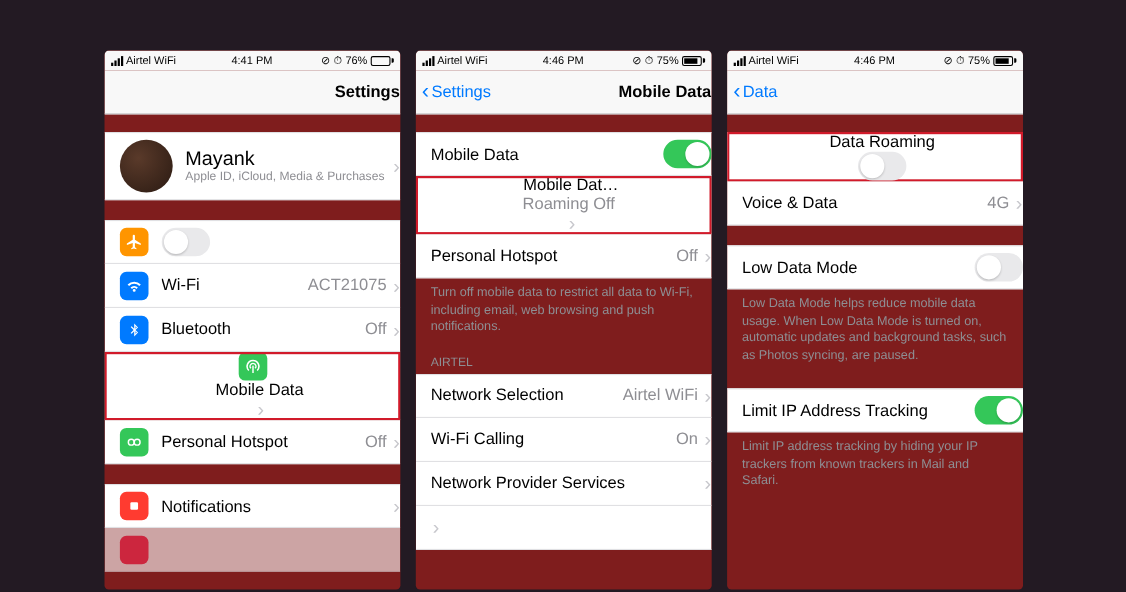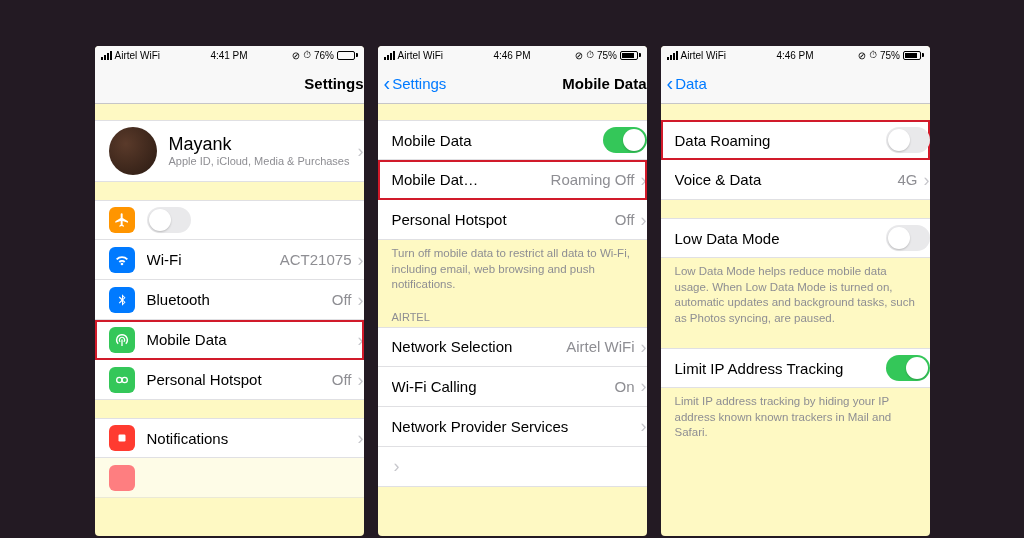--- a/index.html
+++ b/index.html
@@ -9,21 +9,21 @@
     height: 538px;
     display: flex;
     justify-content: center;
     align-items: center;
     gap: 14px;
     font-family: -apple-system, "Helvetica Neue", Helvetica, Arial, sans-serif;
   }
   .phone {
     width: 269px;
     height: 490px;
-    background: #fef9c3;
+    background: #7f1d1d;
     border-radius: 4px;
     overflow: hidden;
     display: flex;
     flex-direction: column;
     position: relative;
     margin-top: 44px;
   }
   .status-bar {
     height: 18px;
     background: #f8f8f8;
@@ -97,20 +97,21 @@
     padding: 6px 14px 4px 14px; line-height: 1.35;
   }
   .section-header {
     font-size: 11px; color: #8e8e93;
     padding: 14px 31px 4px 14px;
     text-transform: uppercase;
   }
   .highlight-box {
     outline: 2.5px solid #d11a2a;
     outline-offset: -2px;
+    flex-direction: column;
   }
   .avatar {
     width: 48px; height: 48px; border-radius: 50%;
     background: radial-gradient(circle at 35% 35%, #5a3a2a, #2a1a12);
     margin-right: 12px; flex-shrink: 0;
   }
   .profile-text { display: flex; flex-direction: column; flex: 1; }
   .profile-name { font-size: 18px; font-weight: 400; color: #000; }
   .profile-sub { font-size: 11px; color: #8e8e93; line-height: 1.25; }
   .sig-bars { display: inline-flex; align-items: flex-end; gap: 1px; }
@@ -360,15 +361,15 @@
     </div>
     <div class="footer-text">Low Data Mode helps reduce mobile data usage. When Low Data Mode is turned on, automatic updates and background tasks, such as Photos syncing, are paused.</div>
     <div class="group">
       <div class="row">
         <div class="label">Limit IP Address Tracking</div>
         <div class="toggle on">
             <div class="knob"></div>
           </div>
       </div>
     </div>
-    <div class="footer-text">Limit IP address tracking by hiding your IP address known known trackers in Mail and Safari.</div>
+    <div class="footer-text">Limit IP address tracking by hiding your IP trackers from known trackers in Mail and Safari.</div>
   </div>
 </div>
 
 </body></html>

